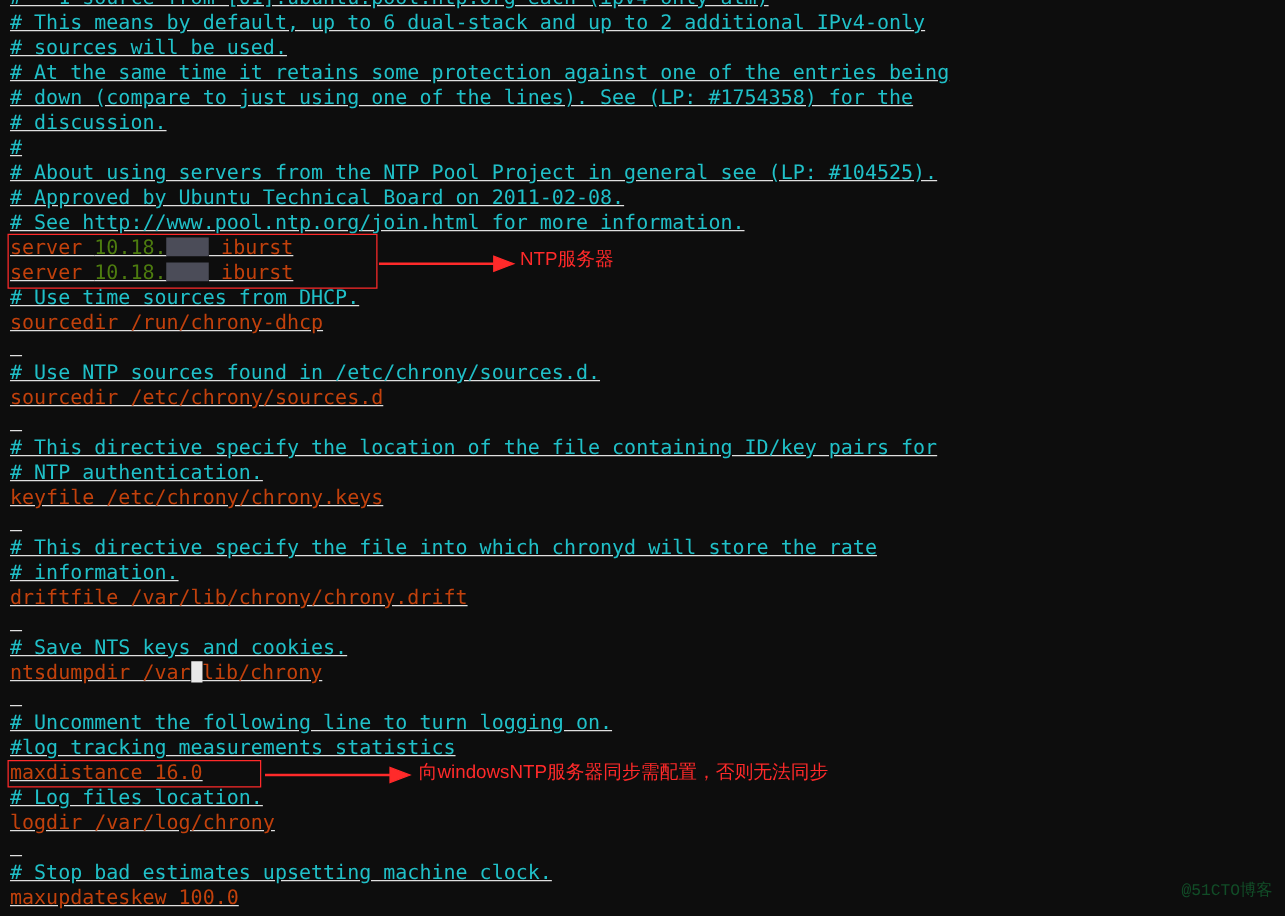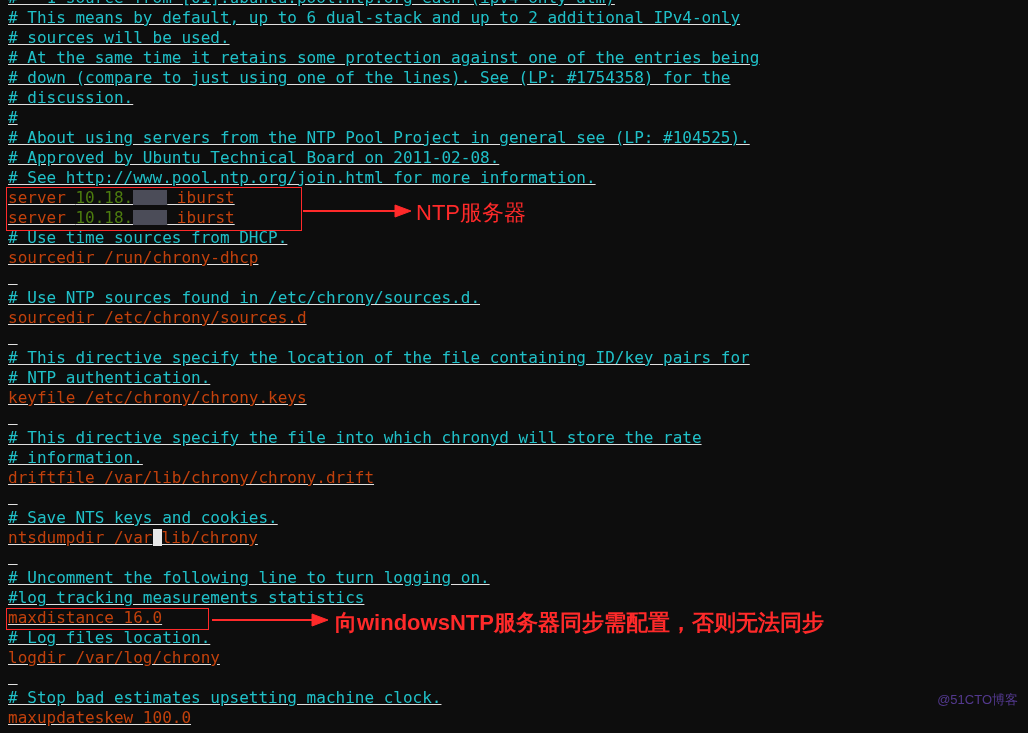--- a/index.html
+++ b/index.html
@@ -45,46 +45,46 @@
     box-sizing:border-box;
   }
   .annot-arrow {
     position:absolute;
     stroke:#ff2a2a;
     fill:#ff2a2a;
   }
   .annot-label {
     position:absolute;
     color:#ff2a2a;
-    font-size:22px;
+    font-size:15px;
     font-family: "Microsoft YaHei", "PingFang SC", sans-serif;
     white-space:nowrap;
   }
   .watermark {
     position:absolute;
     right:10px;
-    bottom:24px;
-    color:#8b5cf6;
+    bottom:12px;
+    color:#15803d;
     opacity:0.55;
     font-size:13px;
-    font-family: Liberation Sans, sans-serif;
+    font-family: Liberation Mono, monospace;
   }
 </style>
 </head>
 <body>
 
 <div class="terminal" id="terminal" style="margin-top: -12px;"><span class="ln"><span class="comment">#   1 source from [01].ubuntu.pool.ntp.org each (ipv4 only atm)</span></span><span class="ln"><span class="comment"># This means by default, up to 6 dual-stack and up to 2 additional IPv4-only</span></span><span class="ln"><span class="comment"># sources will be used.</span></span><span class="ln"><span class="comment"># At the same time it retains some protection against one of the entries being</span></span><span class="ln"><span class="comment"># down (compare to just using one of the lines). See (LP: #1754358) for the</span></span><span class="ln"><span class="comment"># discussion.</span></span><span class="ln"><span class="comment">#</span></span><span class="ln"><span class="comment"># About using servers from the NTP Pool Project in general see (LP: #104525).</span></span><span class="ln"><span class="comment"># Approved by Ubuntu Technical Board on 2011-02-08.</span></span><span class="ln"><span class="comment"># See http://www.pool.ntp.org/join.html for more information.</span></span><span class="ln"><span class="code">server </span><span class="ip">10.18.</span><span class="redact"></span><span class="code"> iburst</span></span><span class="ln"><span class="code">server </span><span class="ip">10.18.</span><span class="redact"></span><span class="code"> iburst</span></span><span class="ln"><span class="comment"># Use time sources from DHCP.</span></span><span class="ln"><span class="code">sourcedir /run/chrony-dhcp</span></span><span class="ln">&nbsp;</span><span class="ln"><span class="comment"># Use NTP sources found in /etc/chrony/sources.d.</span></span><span class="ln"><span class="code">sourcedir /etc/chrony/sources.d</span></span><span class="ln">&nbsp;</span><span class="ln"><span class="comment"># This directive specify the location of the file containing ID/key pairs for</span></span><span class="ln"><span class="comment"># NTP authentication.</span></span><span class="ln"><span class="code">keyfile /etc/chrony/chrony.keys</span></span><span class="ln">&nbsp;</span><span class="ln"><span class="comment"># This directive specify the file into which chronyd will store the rate</span></span><span class="ln"><span class="comment"># information.</span></span><span class="ln"><span class="code">driftfile /var/lib/chrony/chrony.drift</span></span><span class="ln">&nbsp;</span><span class="ln"><span class="comment"># Save NTS keys and cookies.</span></span><span class="ln"><span class="code">ntsdumpdir /var</span><span class="cursor"></span><span class="code">lib/chrony</span></span><span class="ln">&nbsp;</span><span class="ln"><span class="comment"># Uncomment the following line to turn logging on.</span></span><span class="ln"><span class="comment">#log tracking measurements statistics</span></span><span class="ln"><span class="code">maxdistance 16.0</span></span><span class="ln"><span class="comment"># Log files location.</span></span><span class="ln"><span class="code">logdir /var/log/chrony</span></span><span class="ln">&nbsp;</span><span class="ln"><span class="comment"># Stop bad estimates upsetting machine clock.</span></span><span class="ln"><span class="code">maxupdateskew 100.0</span></span></div>
 
 <div class="annot-box" style="left:6px; top:187px; width:296px; height:44px;"></div>
 <svg class="annot-arrow" style="left:303px; top:200px;" width="110" height="22">
   <line x1="0" y1="11" x2="92" y2="11" stroke="#ff2a2a" stroke-width="2"></line>
   <polygon points="92,5 92,17 108,11"></polygon>
 </svg>
 <div class="annot-label" style="left:416px; top:198px;">NTP服务器</div>
 
 <div class="annot-box" style="left:6px; top:608px; width:203px; height:22px;"></div>
 <svg class="annot-arrow" style="left:212px; top:610px;" width="120" height="22">
   <line x1="0" y1="10" x2="100" y2="10" stroke="#ff2a2a" stroke-width="2"></line>
   <polygon points="100,4 100,16 116,10"></polygon>
 </svg>
-<div class="annot-label" style="left:335px; top:608px;font-weight:bold;">向windowsNTP服务器同步需配置，否则无法同步</div>
+<div class="annot-label" style="left:335px; top:608px;">向windowsNTP服务器同步需配置，否则无法同步</div>
 
 <div class="watermark">@51CTO博客</div>
 
 </body></html>

